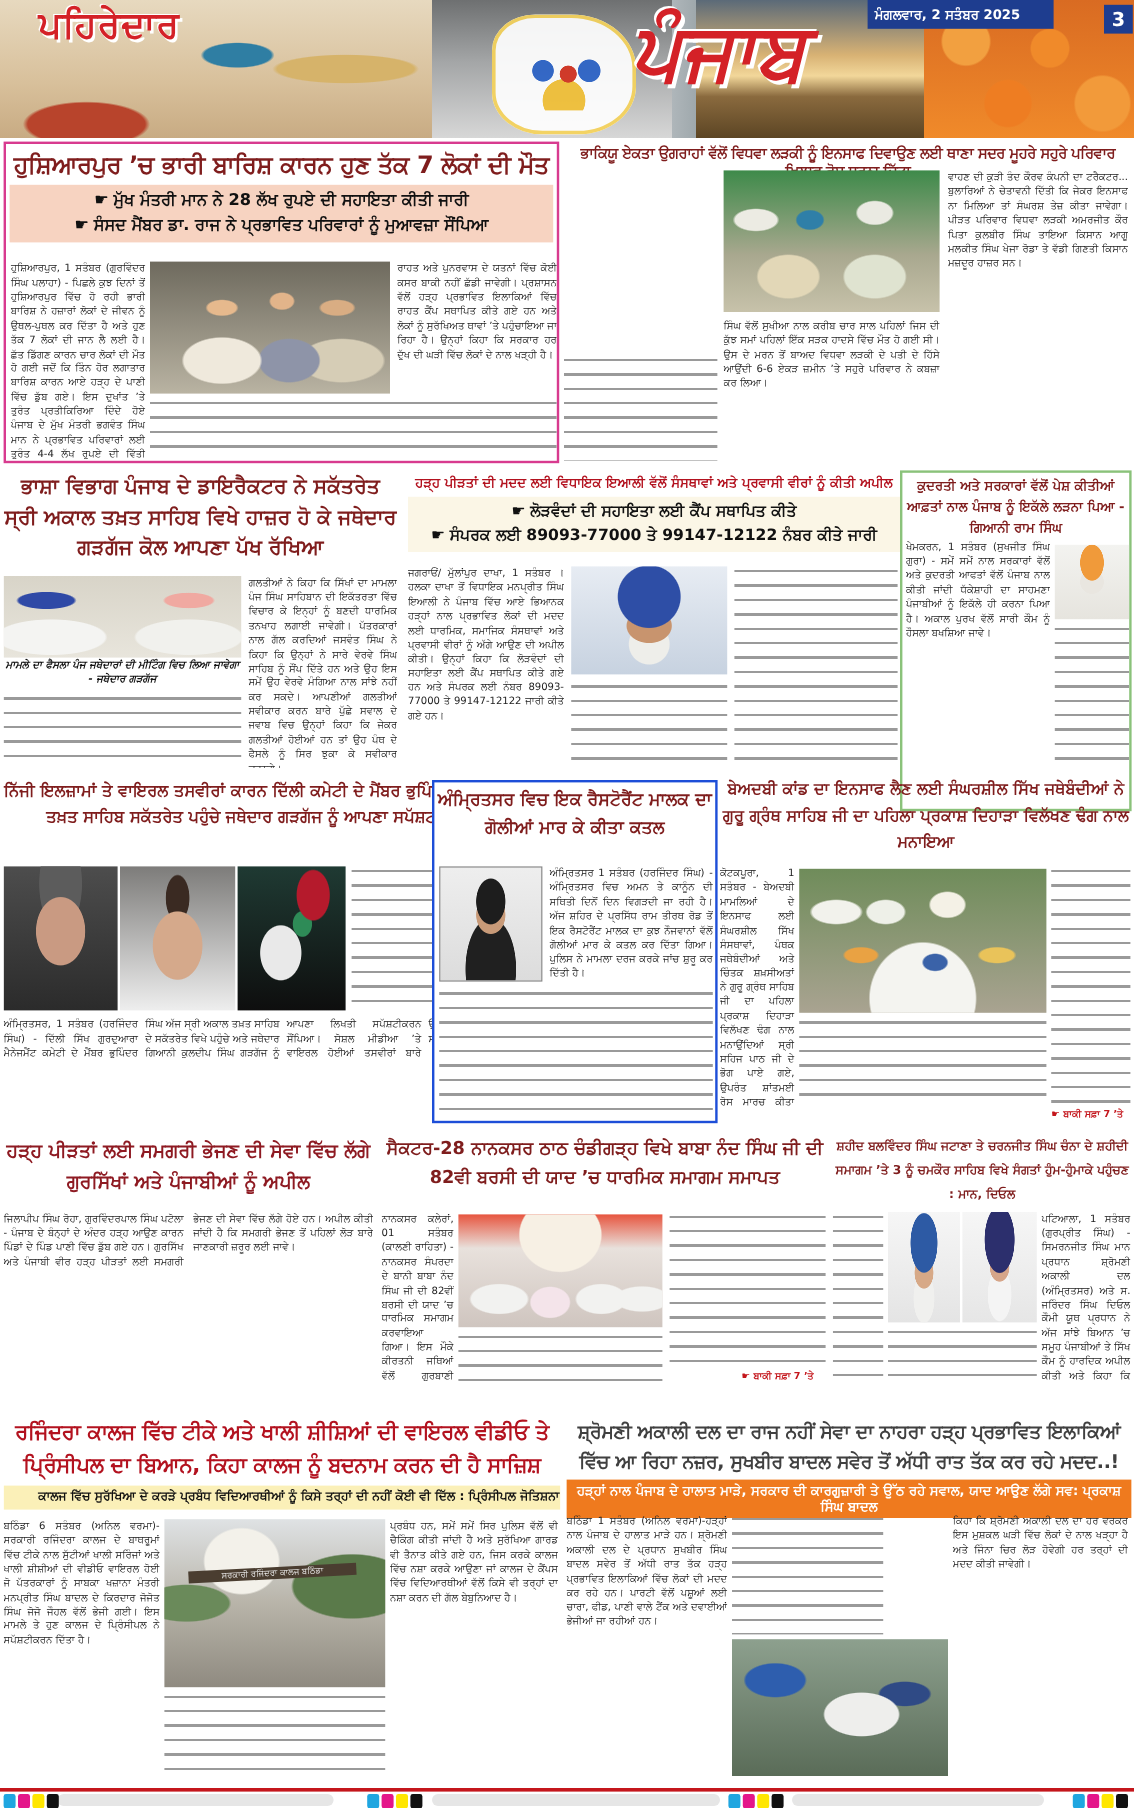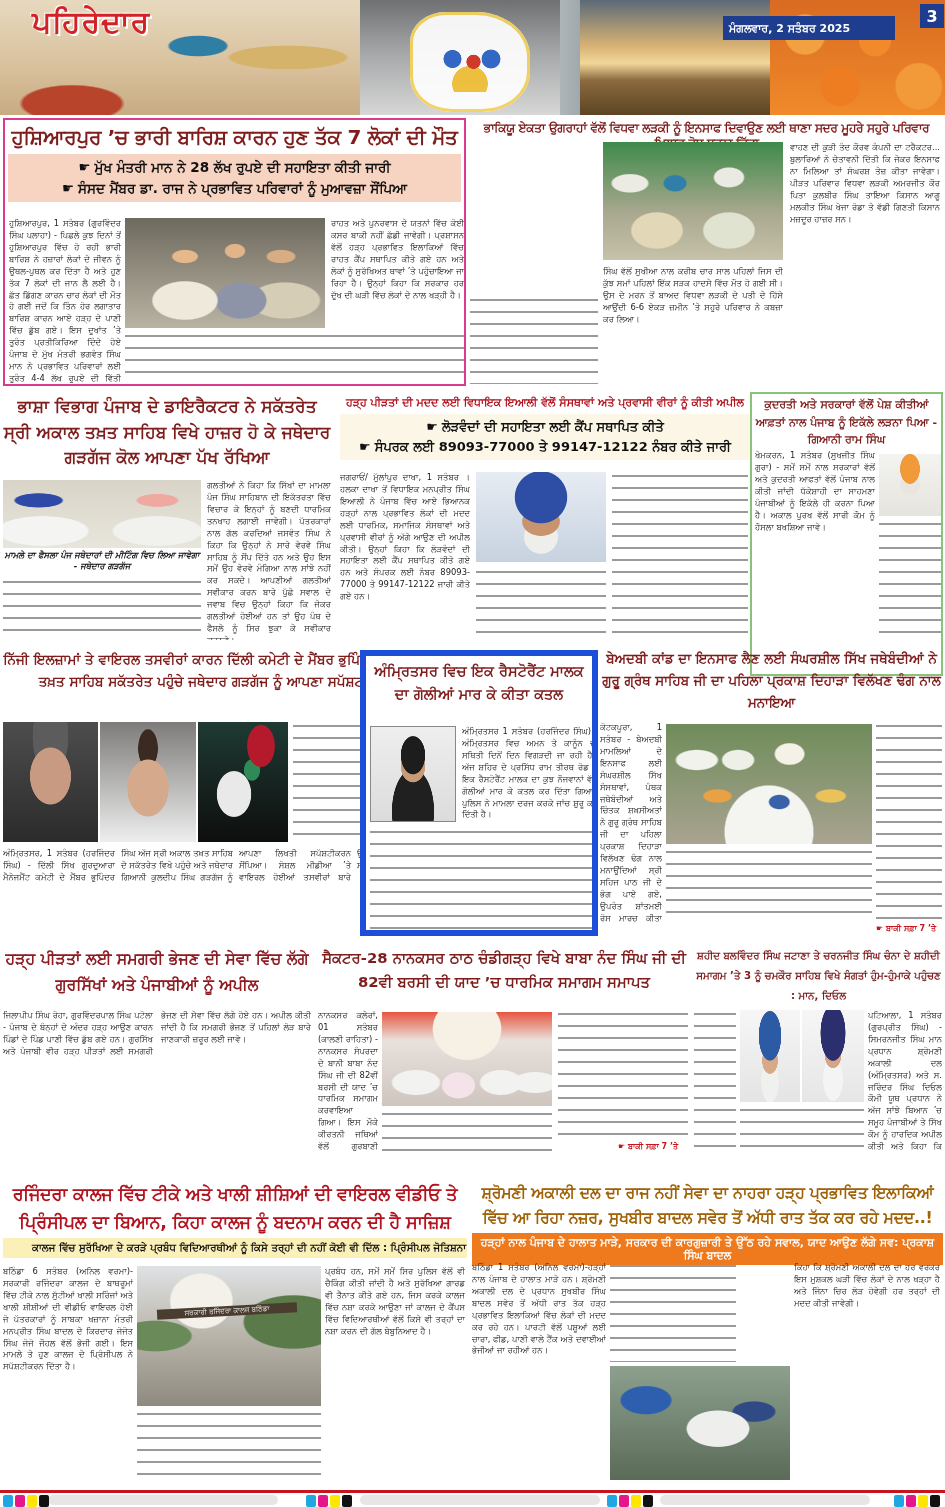--- a/index.html
+++ b/index.html
@@ -29,34 +29,34 @@
     box-shadow: inset 0 0 0 3px #f6d35b; }
   .punjab-map::after { content:""; position:absolute; left:25px; top:25px; width:70px; height:55px;
     background: radial-gradient(circle at 25% 40%, #2a62c7 0 14%, transparent 15%),
                 radial-gradient(circle at 55% 45%, #d3311f 0 14%, transparent 15%),
                 radial-gradient(circle at 80% 40%, #2a62c7 0 14%, transparent 15%),
                 radial-gradient(circle at 50% 85%, #f2c035 0 30%, transparent 31%); }
   .paper-name { position:absolute; left:32px; top:4px; font-family:"DejaVu Serif", serif; font-weight:bold;
     font-size:30px; color:#d42127; text-shadow: 2px 2px 0 #fff, -1px -1px 0 #fff; letter-spacing:1px; }
   .section-title { position:absolute; left:525px; top:4px; font-family:"DejaVu Serif", serif; font-weight:bold;
     font-size:66px; color:#d42127; text-shadow: 3px 3px 0 #fff, -2px -2px 0 #fff; font-style: italic; }
-  .date-box { position:absolute; left:723px; top:16px; width:172px; height:24px; background:#1e3d8f; color:#fff;
+  .date-box { position:absolute; left:723px; top:0; width:155px; height:24px; background:#1e3d8f; color:#fff;
     font-size:11px; font-weight:bold; display:flex; align-items:center; padding-left:6px; }
   .page-no { position:absolute; left:920px; top:4px; width:24px; height:24px; background:#1e3d8f; color:#fff;
     font-size:16px; font-weight:bold; display:flex; align-items:center; justify-content:center; }
 
   
   .article { position:absolute; overflow:hidden; }
   .boxed-pink { border: 2px solid #d83b8f; }
   .boxed-green { border: 2px solid #8ac27a; }
-  .boxed-lightpink { border: 6px solid #1d4ed8; }
+  .boxed-lightpink { border: 2px solid #1d4ed8; }
   .hl { font-family:"DejaVu Sans", sans-serif; font-weight:bold; line-height:1.25; text-align:center; }
   .hl-black { color:#7f1d1d; }
   .hl-red { color:#b3121f; }
-  .hl-blue { color:#a16207; }
+  .hl-blue { color:#404040; }
   .hl-maroon { color:#8e1a22; }
   .sub-band { background:#f7d3c1; text-align:center; font-weight:bold; font-size:13.5px; line-height:1.55; padding:3px 0; }
   .sub-band-yellow { background:#fbf0b8; text-align:center; font-weight:bold; font-size:13.5px; line-height:1.3; padding:3px 0; }
   .sub-band-orange { background:#ef7a1e; color:#fff; text-align:center; font-weight:bold; font-size:11px; padding:3px 0; }
   .sub-band-plain { text-align:center; font-weight:bold; font-size:13px; line-height:1.55; background:#fbf6e6; padding:3px 0;}
   .hand { color:#111; margin-right:4px; }
   .body-text { position:absolute; font-size:8.4px; line-height:1.42; color:#222; text-align:justify; overflow:hidden; }
   .photo { position:absolute; overflow:hidden; }
   .caption { position:absolute; font-size:10px; font-weight:bold; font-style:italic; text-align:center; background:#fff; line-height:1.3; }
   .cont { color:#c4161c; font-weight:bold; }
@@ -158,20 +158,21 @@
 </head>
 <body>
 
 <header class="masthead">
   <div class="mh-scene1"></div>
   <div class="mh-scene2"></div>
   <div class="mh-scene3"></div>
   <div class="mh-scene4"></div>
   <div class="punjab-map"></div>
   <div class="paper-name">ਪਹਿਰੇਦਾਰ</div>
+  <div class="section-title">ਪੰਜਾਬ</div>
   <div class="date-box">ਮੰਗਲਵਾਰ, 2 ਸਤੰਬਰ 2025</div>
   <div class="page-no">3</div>
 </header>
 
 <section class="article boxed-pink" style="left:3px; top:118px; width:463px; height:268px;">
   <h1 class="hl hl-black" style="font-size:20px; padding:5px 2px 4px; letter-spacing:-.3px;">ਹੁਸ਼ਿਆਰਪੁਰ ’ਚ ਭਾਰੀ ਬਾਰਿਸ਼ ਕਾਰਨ ਹੁਣ ਤੱਕ 7 ਲੋਕਾਂ ਦੀ ਮੌਤ</h1>
   <div class="sub-band" style="margin:0 3px;">
     <div><span class="hand">☛</span><span>ਮੁੱਖ ਮੰਤਰੀ ਮਾਨ ਨੇ 28 ਲੱਖ ਰੁਪਏ ਦੀ ਸਹਾਇਤਾ ਕੀਤੀ ਜਾਰੀ</span></div>
     <div><span class="hand">☛</span><span>ਸੰਸਦ ਮੈਂਬਰ ਡਾ. ਰਾਜ ਨੇ ਪ੍ਰਭਾਵਿਤ ਪਰਿਵਾਰਾਂ ਨੂੰ ਮੁਆਵਜ਼ਾ ਸੌਂਪਿਆ</span></div>
   </div>

